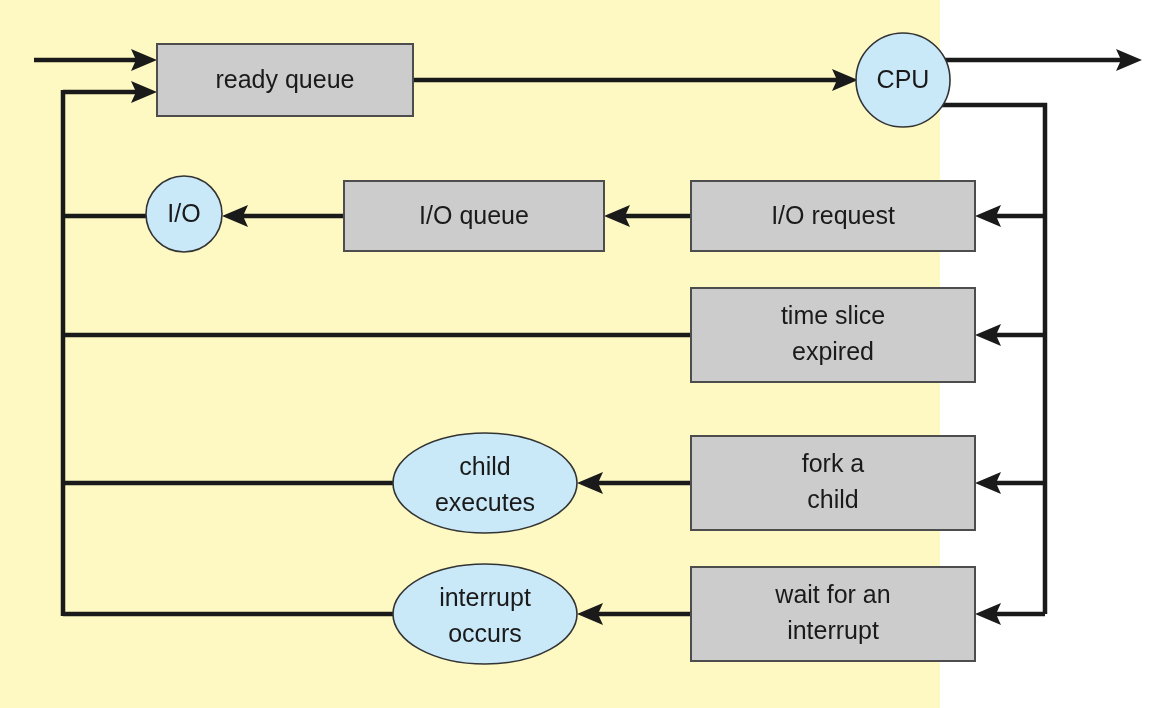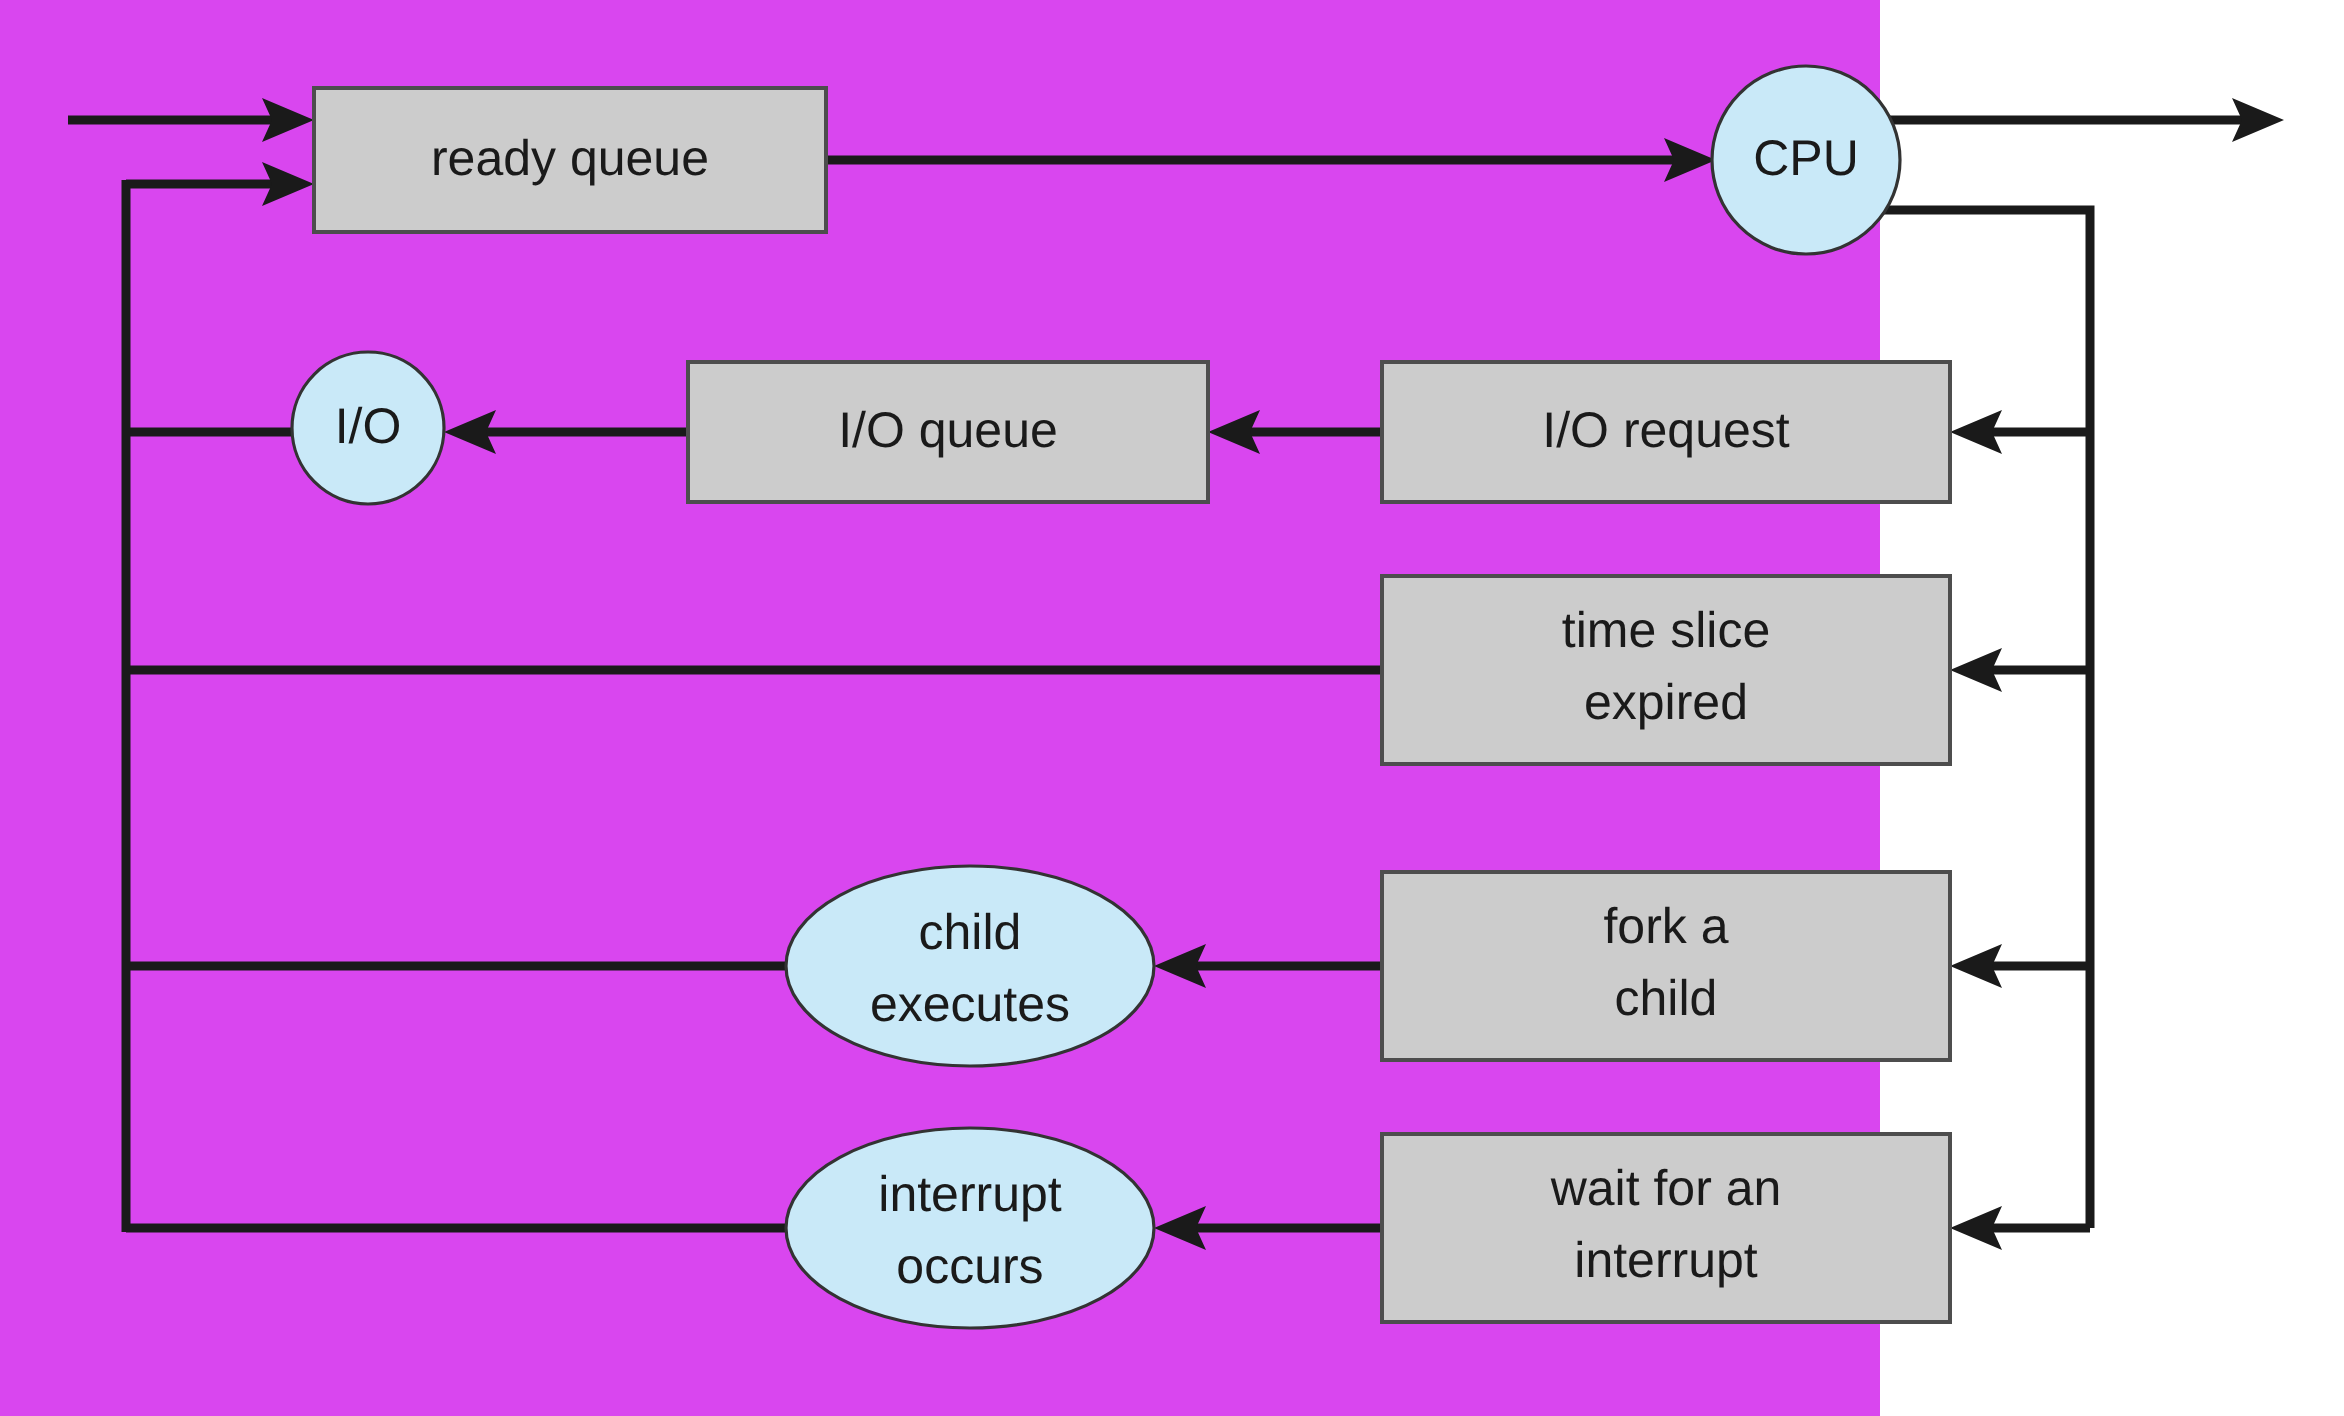--- a/index.html
+++ b/index.html
@@ -11,21 +11,21 @@
   body {
     width: 1172px;
     height: 708px;
     font-family: "Liberation Sans", sans-serif;
     overflow: hidden;
   }
   #diagram-root {
     position: relative;
     width: 940px;
     height: 708px;
-    background: #d946ef;
+    background: #fef9c3;
   }
   svg#diagram-svg {
     display: block;
     width: 1172px;
     height: 708px;
   }
   .node-box {
     fill: #cccccc;
     stroke: #4d4d4d;
     stroke-width: 2;

